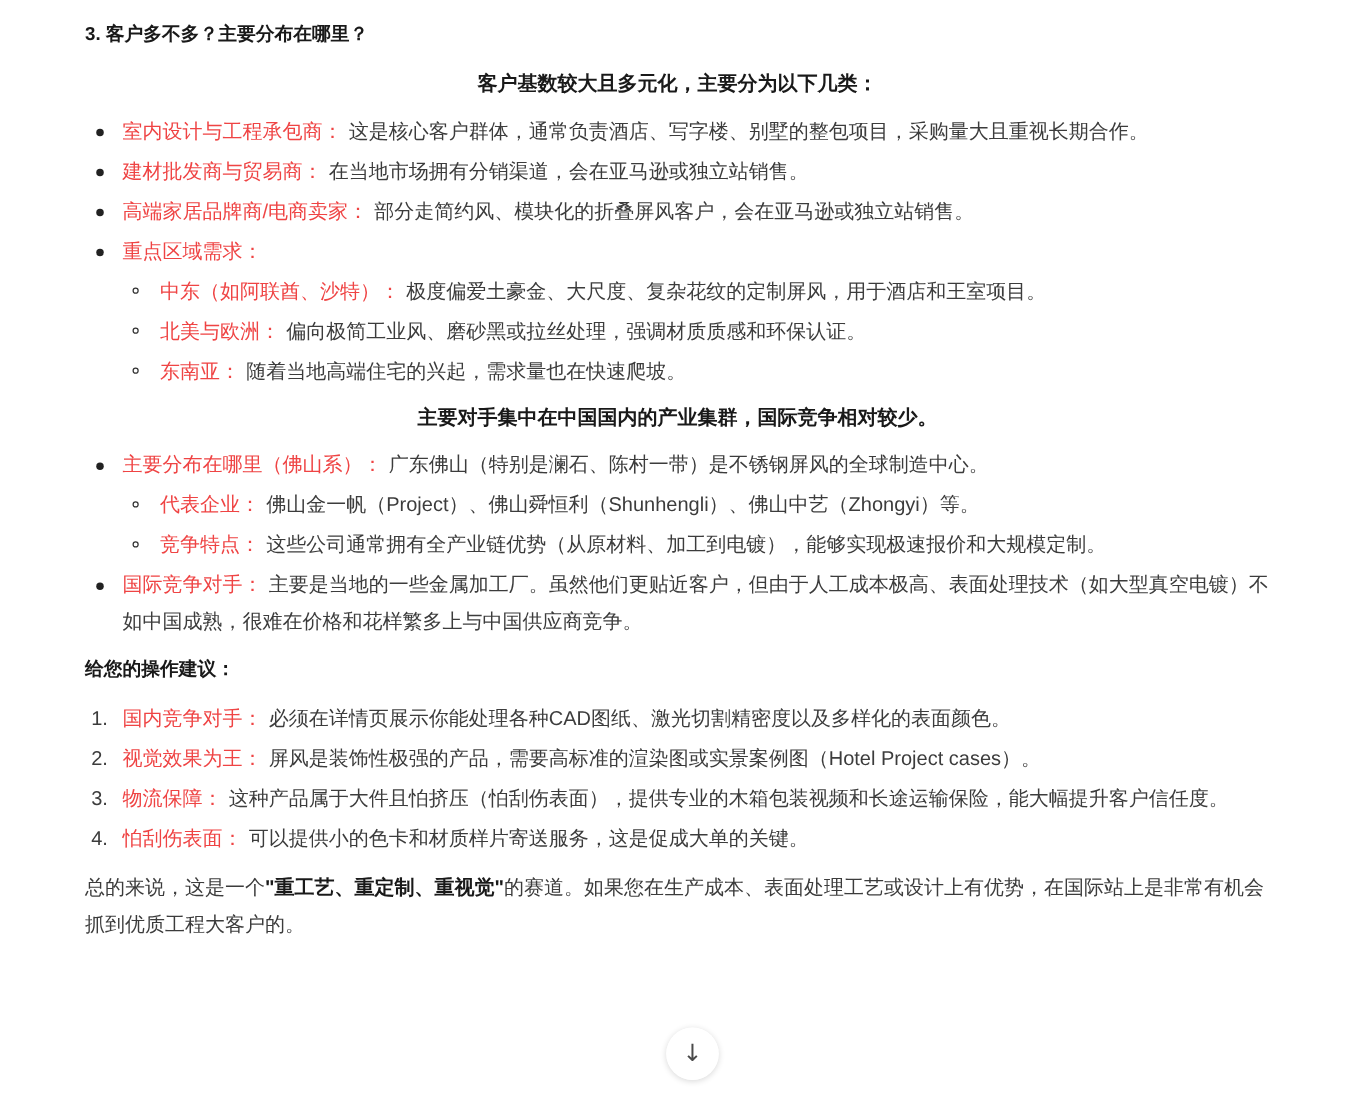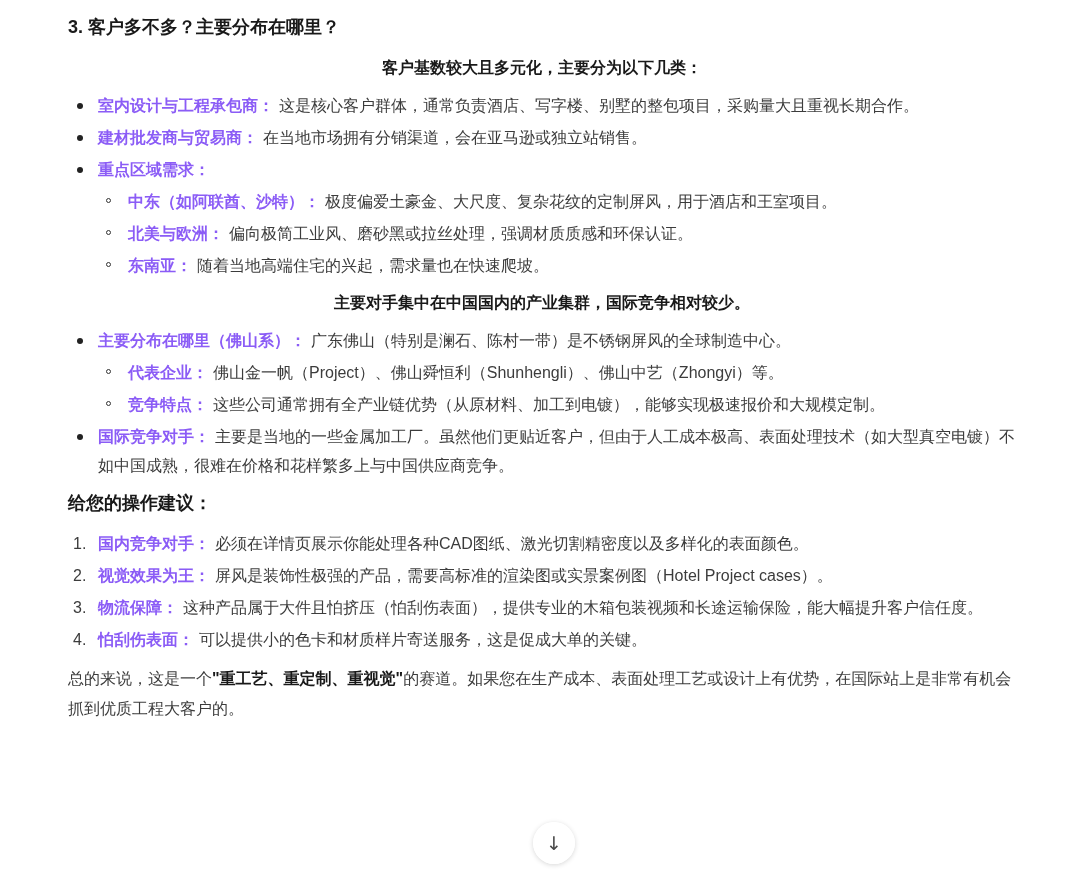--- a/index.html
+++ b/index.html
@@ -10,21 +10,21 @@
     overflow: hidden;
     font-family: "Liberation Sans", "DejaVu Sans", sans-serif;
   }
   .doc {
     position: relative;
     padding: 8px 64px 0 68px;
     color: #3c3c3c;
     font-size: 16px;
   }
   h3 {
-    font-size: 18px;
+    font-size: 15px;
     font-weight: 700;
     color: #191919;
     line-height: 27px;
     margin: 10px 0 12px 0;
   }
   h3.first { margin-top: 6px; }
   p.lead-para {
     font-weight: 700;
     color: #191919;
     line-height: 30px;
@@ -57,22 +57,22 @@
     border-radius: 50%;
     border: 1.5px solid #333333;
     background: transparent;
   }
   .num {
     position: absolute;
     left: 5px; top: 0;
     color: #3c3c3c;
   }
   strong.lead {
-    font-weight: 700;
-    color: #8b5cf6;
+    font-weight: 400;
+    color: #ef4444;
     margin-right: 5px;
   }
   .txt { color: #3c3c3c; text-align: center; }
   p.closing {
     line-height: 30px;
     margin: 10px 0 0 0;
     color: #3c3c3c;
   }
   p.closing strong { color: #191919; }
   .scroll-btn {
@@ -106,20 +106,24 @@
   <p class="lead-para">客户基数较大且多元化，主要分为以下几类：</p>
 
   <ul class="blist">
     <li>
       <span class="marker-dot"></span>
       <strong class="lead">室内设计与工程承包商：</strong><span class="txt">这是核心客户群体，通常负责酒店、写字楼、别墅的整包项目，采购量大且重视长期合作。</span>
     </li>
     <li>
       <span class="marker-dot"></span>
       <strong class="lead">建材批发商与贸易商：</strong><span class="txt">在当地市场拥有分销渠道，会在亚马逊或独立站销售。</span>
+    </li>
+    <li>
+      <span class="marker-dot"></span>
+      <strong class="lead">高端家居品牌商/电商卖家：</strong><span class="txt">部分走简约风、模块化的折叠屏风客户，会在亚马逊或独立站销售。</span>
     </li>
     <li>
       <span class="marker-dot"></span>
       <strong class="lead">重点区域需求：</strong>
       <ul class="sublist">
         <li>
           <span class="marker-ring"></span>
           <strong class="lead">中东（如阿联酋、沙特）：</strong><span class="txt">极度偏爱土豪金、大尺度、复杂花纹的定制屏风，用于酒店和王室项目。</span>
         </li>
         <li>

